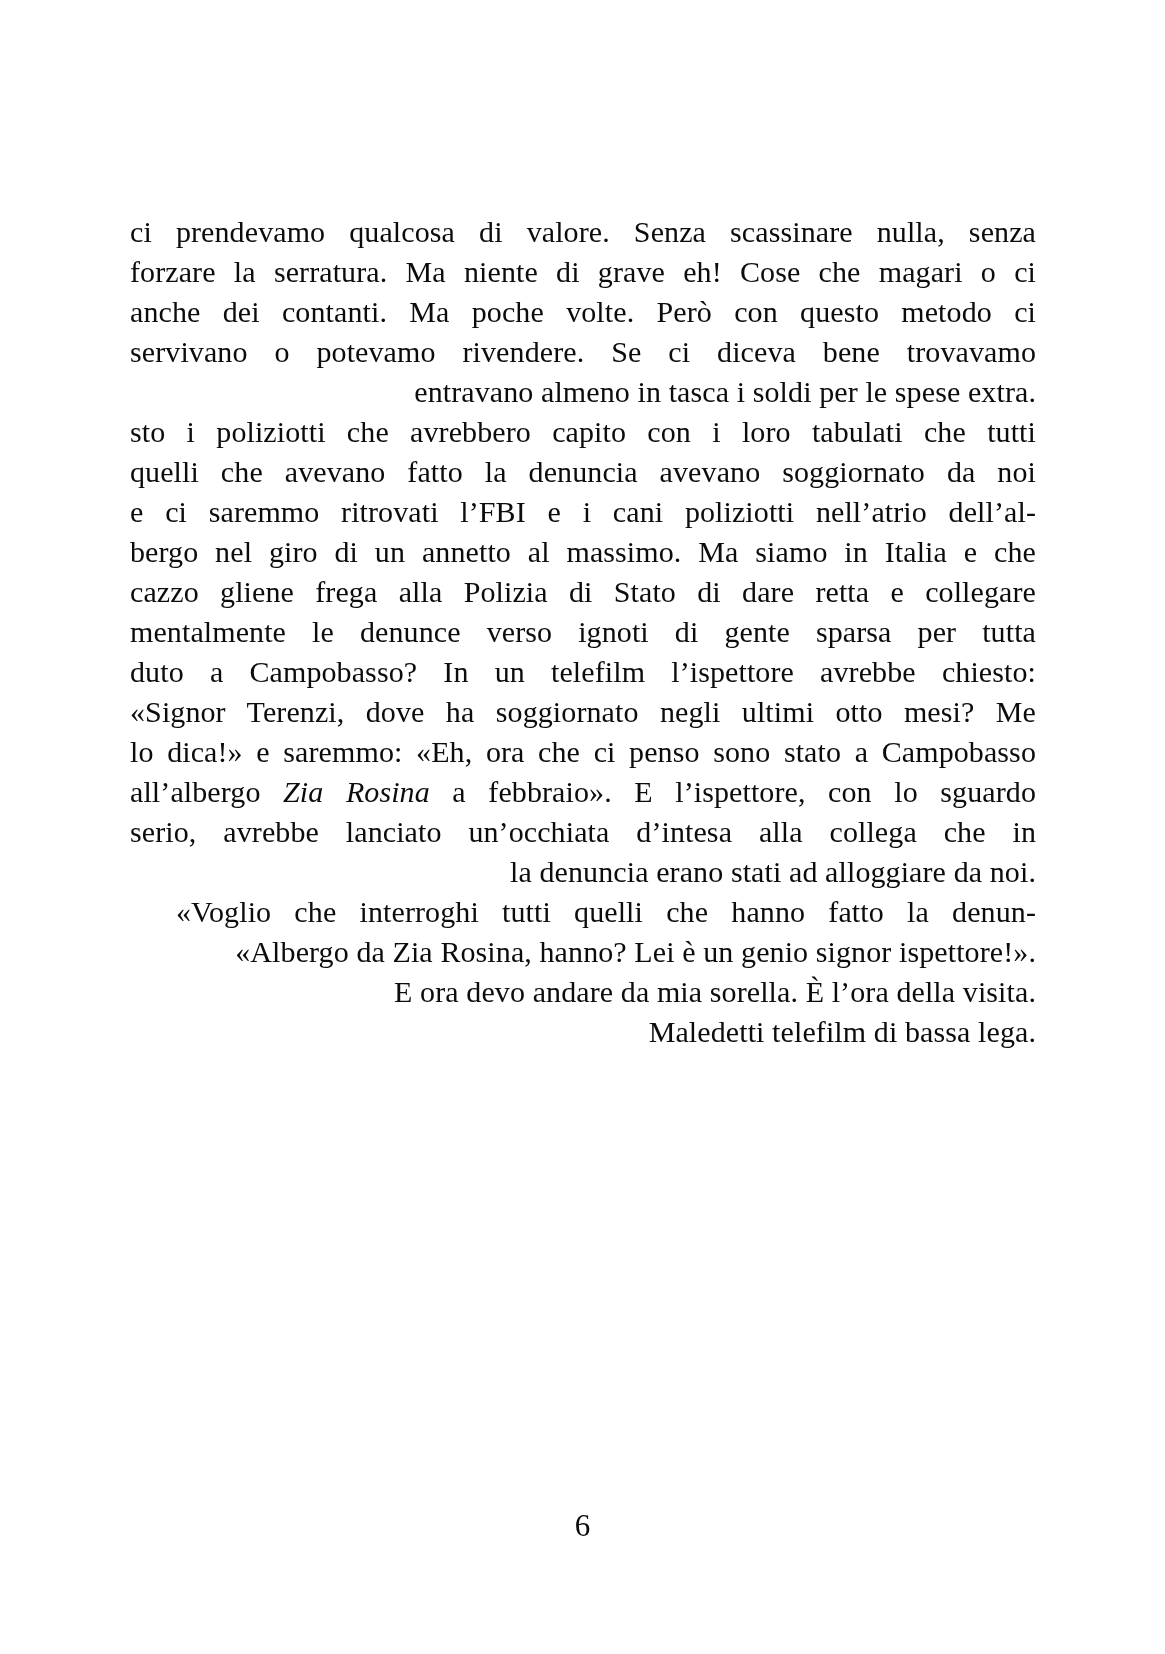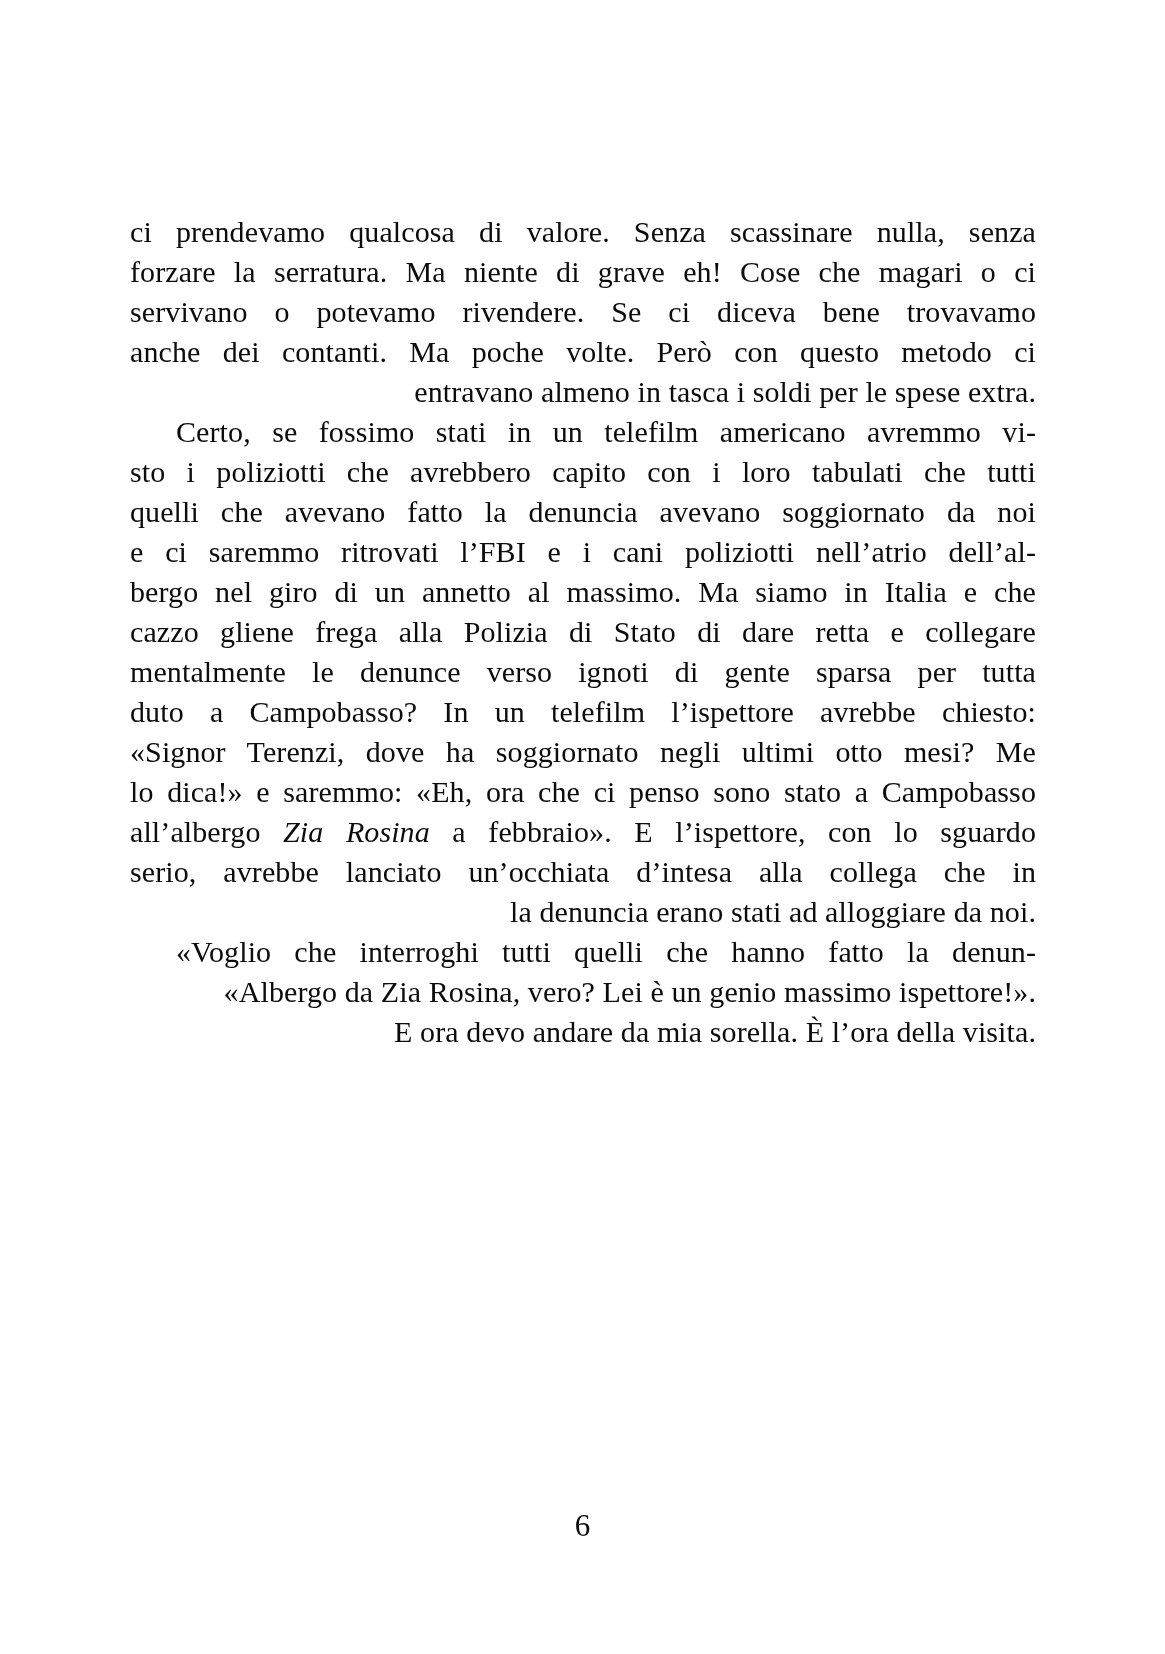--- a/index.html
+++ b/index.html
@@ -54,34 +54,34 @@
     color: #0c0c0c;
   }
 </style>
 </head>
 <body>
 
 <main class="page">
   <section class="text-block" id="text-block">
       <div class="line justify">ci prendevamo qualcosa di valore. Senza scassinare nulla, senza</div>
       <div class="line justify">forzare la serratura. Ma niente di grave eh! Cose che magari o ci</div>
+      <div class="line justify">anche dei contanti. Ma poche volte. Però con questo metodo ci</div>
       <div class="line justify">servivano o potevamo rivendere. Se ci diceva bene trovavamo</div>
-      <div class="line justify">anche dei contanti. Ma poche volte. Però con questo metodo ci</div>
       <div class="line">entravano almeno in tasca i soldi per le spese extra.</div>
-      <div class="line justify indent">Certo, se fossimo stati in un telefilm americano avremmo vi-</div>
       <div class="line justify">sto i poliziotti che avrebbero capito con i loro tabulati che tutti</div>
       <div class="line justify">quelli che avevano fatto la denuncia avevano soggiornato da noi</div>
       <div class="line justify">e ci saremmo ritrovati l’FBI e i cani poliziotti nell’atrio dell’al-</div>
       <div class="line justify">bergo nel giro di un annetto al massimo. Ma siamo in Italia e che</div>
       <div class="line justify">cazzo gliene frega alla Polizia di Stato di dare retta e collegare</div>
       <div class="line justify">mentalmente le denunce verso ignoti di gente sparsa per tutta</div>
       <div class="line justify">duto a Campobasso? In un telefilm l’ispettore avrebbe chiesto:</div>
       <div class="line justify">«Signor Terenzi, dove ha soggiornato negli ultimi otto mesi? Me</div>
       <div class="line justify">lo dica!» e saremmo: «Eh, ora che ci penso sono stato a Campobasso</div>
       <div class="line justify">all’albergo <em>Zia Rosina</em> a febbraio». E l’ispettore, con lo sguardo</div>
       <div class="line justify">serio, avrebbe lanciato un’occhiata d’intesa alla collega che in</div>
       <div class="line">la denuncia erano stati ad alloggiare da noi.</div>
       <div class="line justify indent">«Voglio che interroghi tutti quelli che hanno fatto la denun-</div>
-      <div class="line">«Albergo da Zia Rosina, vero? Lei è un genio massimo ispettore!».</div>
+      <div class="line">«Albergo da Zia Rosina, hanno? Lei è un genio signor ispettore!».</div>
       <div class="line indent">E ora devo andare da mia sorella. È l’ora della visita.</div>
+      <div class="line indent">Maledetti telefilm di bassa lega.</div>
     </section>
   <footer class="page-number">6</footer>
 </main>
 
 </body></html>

